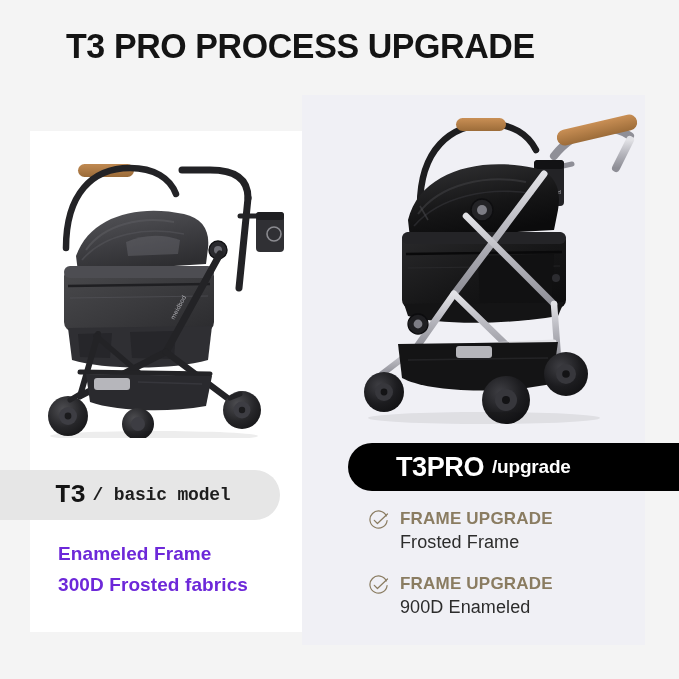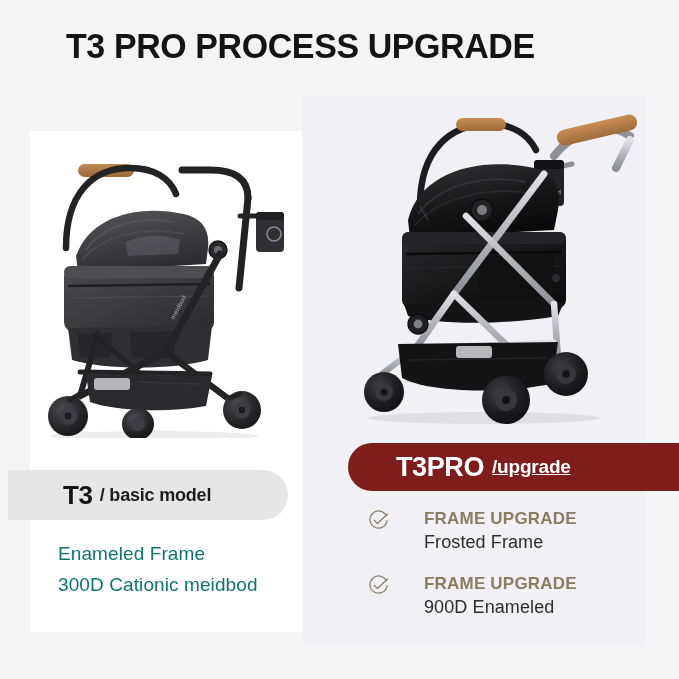--- a/index.html
+++ b/index.html
@@ -68,30 +68,31 @@
   .stroller-right {
     left: 358px;
     top: 98px;
     width: 290px;
     height: 330px;
   }
 
   
   .badge-basic {
     position: absolute;
-    left: 8px;
+    left: 0px;
     top: 470px;
     width: 280px;
     height: 50px;
     background: #e6e6e6;
     border-radius: 0 25px 25px 0;
     display: flex;
     align-items: center;
     padding-left: 55px;
     box-sizing: border-box;
+    font-family: Liberation Mono, monospace;
   }
   .badge-basic .b-strong {
     font-size: 26px;
     font-weight: 700;
     color: #141414;
     letter-spacing: -0.3px;
   }
   .badge-basic .b-light {
     font-size: 18px;
     font-weight: 600;
@@ -99,70 +100,68 @@
     margin-left: 7px;
     letter-spacing: -0.2px;
   }
 
   .badge-pro {
     position: absolute;
     left: 348px;
     top: 443px;
     width: 331px;
     height: 48px;
-    background: #7f1d1d;
+    background: #000000;
     border-radius: 24px 0 0 24px;
     display: flex;
     align-items: center;
     padding-left: 48px;
     box-sizing: border-box;
   }
   .badge-pro .b-strong {
     font-size: 27px;
     font-weight: 700;
     color: #ffffff;
     letter-spacing: -0.4px;
   }
   .badge-pro .b-light {
     font-size: 19px;
     font-weight: 700;
     color: #ffffff;
     margin-left: 8px;
     letter-spacing: -0.2px;
-    text-decoration: underline;
   }
 
   
   .specs-basic {
     position: absolute;
     left: 58px;
     top: 538px;
     width: 240px;
   }
   .specs-basic .spec-line {
     font-size: 19px;
-    font-weight: 400;
-    color: #0f766e;
+    font-weight: 700;
+    color: #6d28d9;
     line-height: 31px;
     letter-spacing: 0.1px;
     white-space: nowrap;
   }
 
   
   .features {
     position: absolute;
     left: 368px;
     top: 508px;
     width: 280px;
   }
   .feature-row {
     display: flex;
     align-items: flex-start;
     margin-bottom: 17px;
-    gap: 24px;
   }
   .feature-icon {
     width: 21px;
     height: 21px;
     flex: 0 0 21px;
     margin-top: 2px;
     margin-right: 11px;
   }
   .feature-icon svg { display: block; }
   .feature-text { display: block; }
@@ -277,21 +276,21 @@
     </svg>
   </div>
 
   <div class="badge-basic">
     <span class="b-strong">T3</span>
     <span class="b-light">/ basic model</span>
   </div>
 
   <div class="specs-basic">
     <div class="spec-line">Enameled Frame</div>
-    <div class="spec-line">300D Cationic meidbod</div>
+    <div class="spec-line">300D Frosted fabrics</div>
   </div>
 
   <div class="panel-right"></div>
 
   <div class="product stroller-right">
     <svg viewBox="0 0 290 330" width="290" height="330" aria-hidden="true">
       <defs>
         <linearGradient id="fabR" x1="0" y1="0" x2="1" y2="1">
           <stop offset="0%" stop-color="#2a2a2c"></stop>
           <stop offset="55%" stop-color="#161617"></stop>

